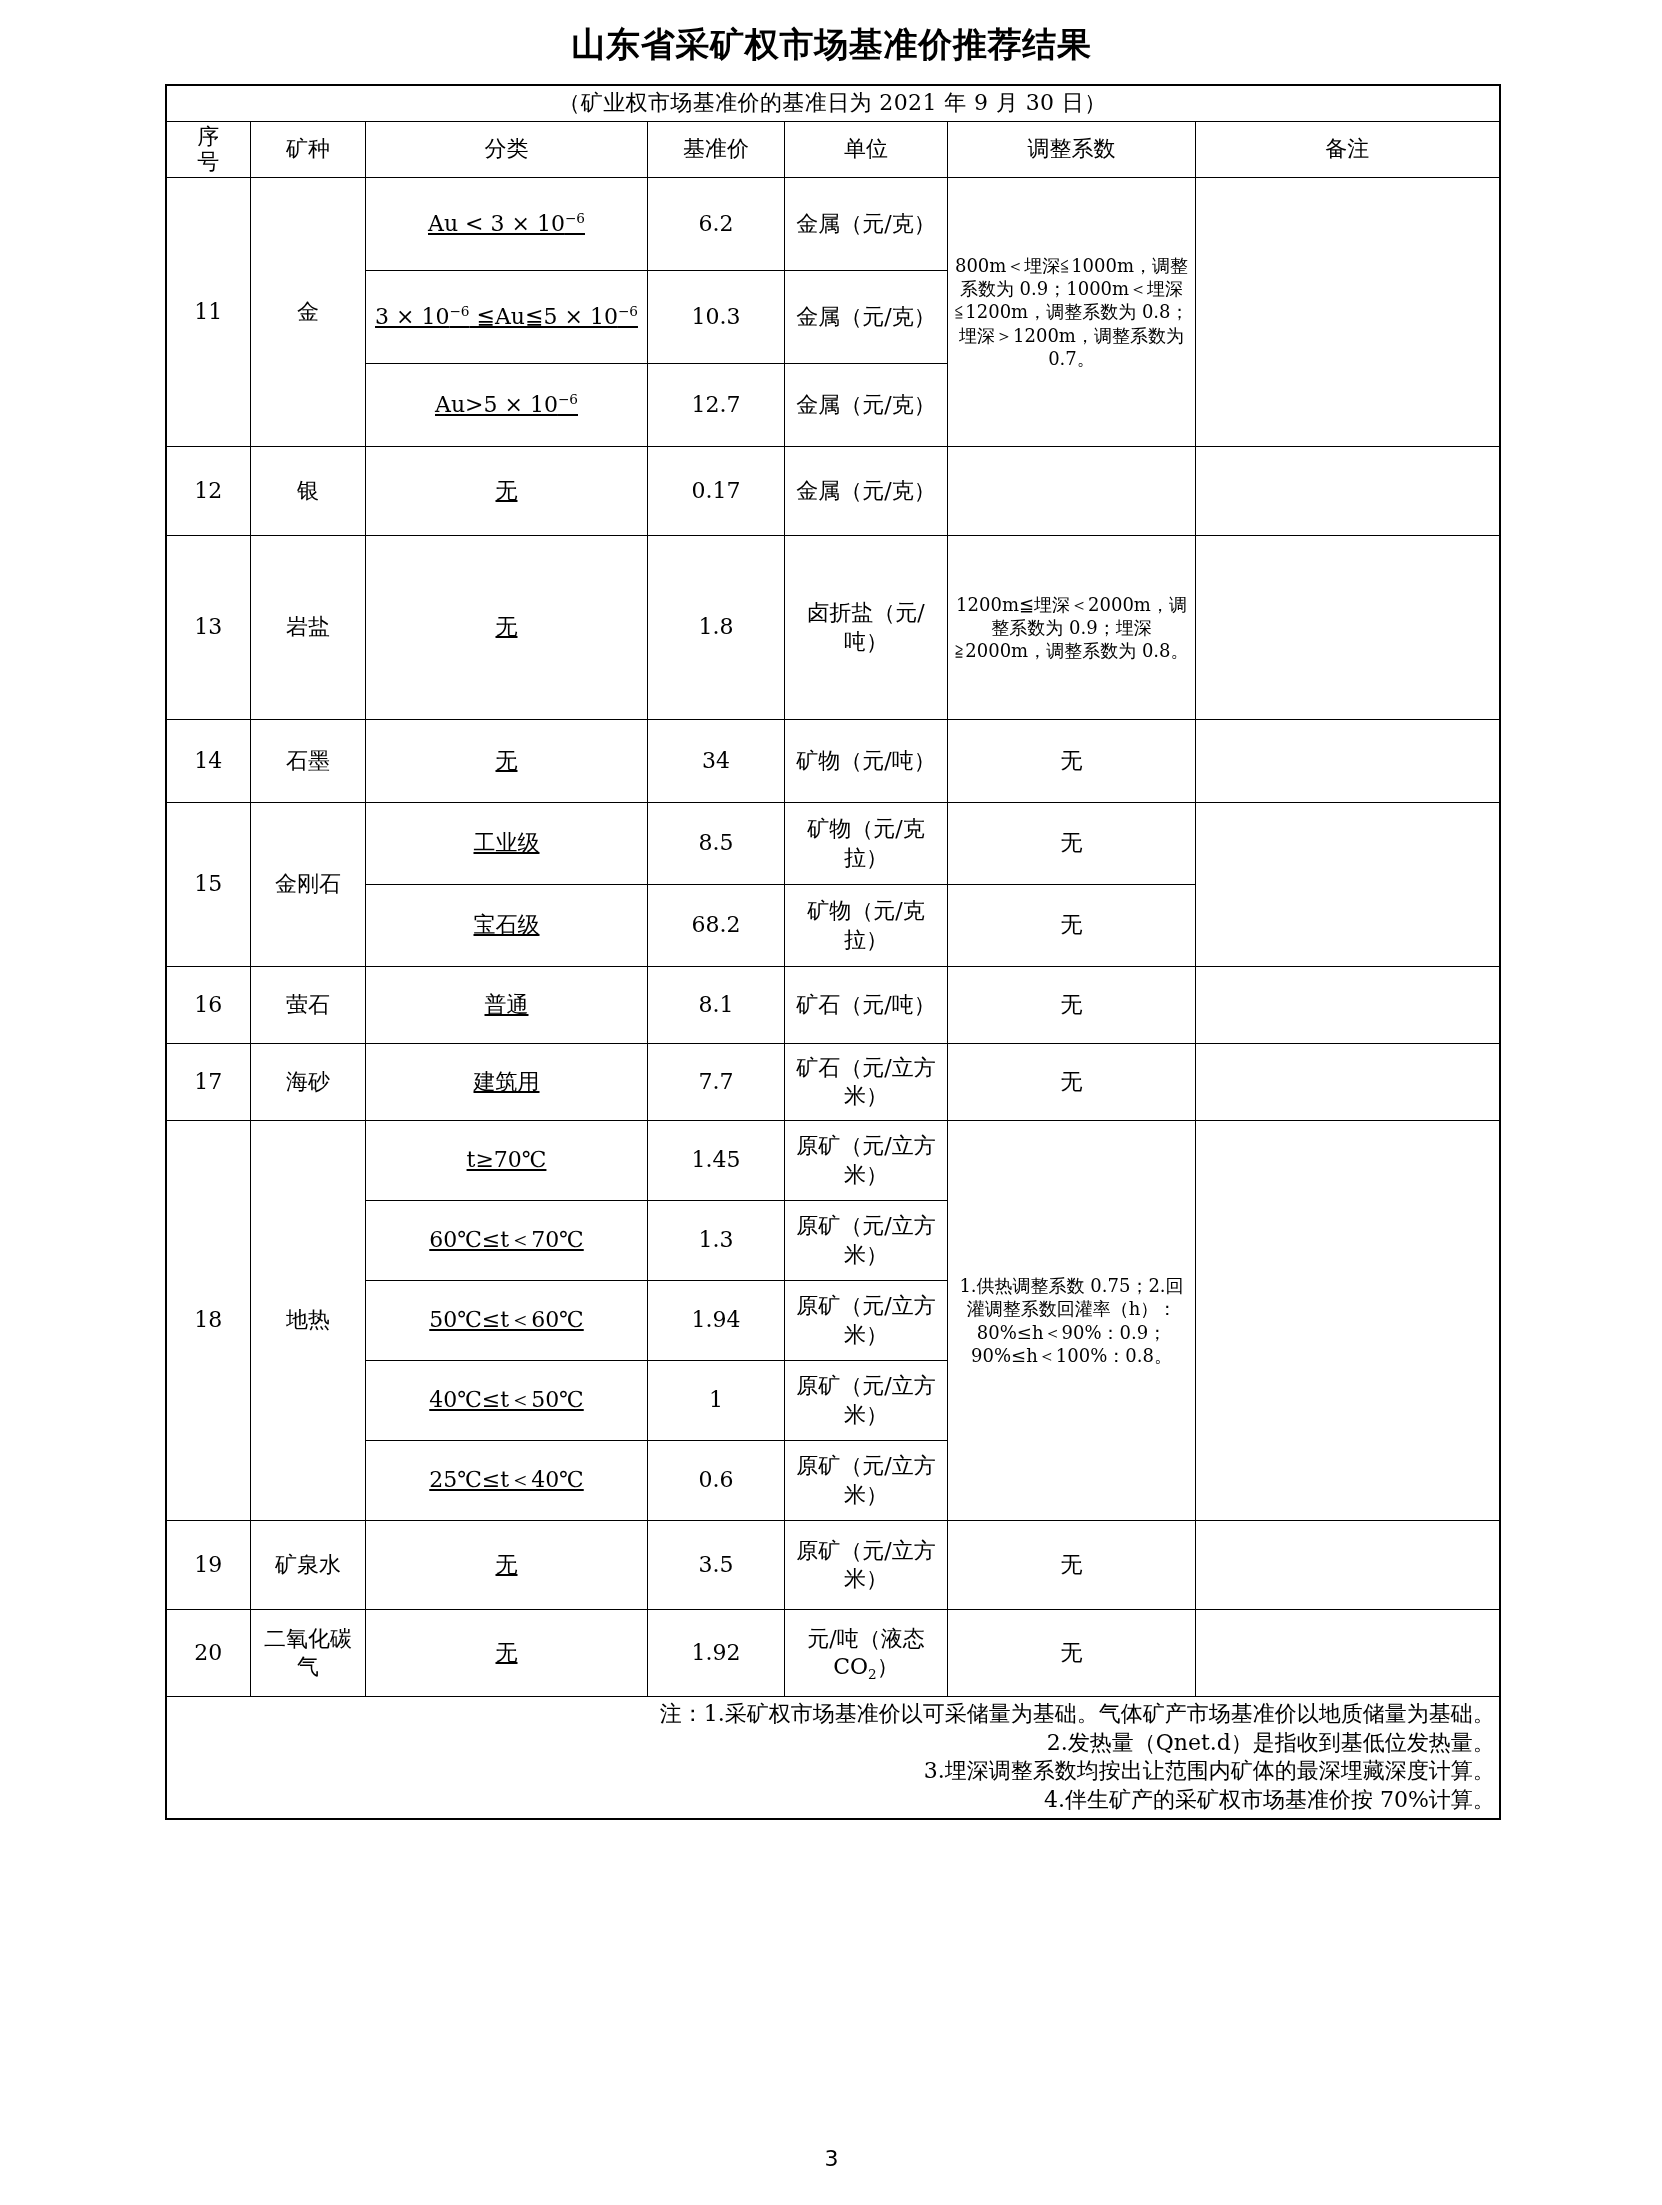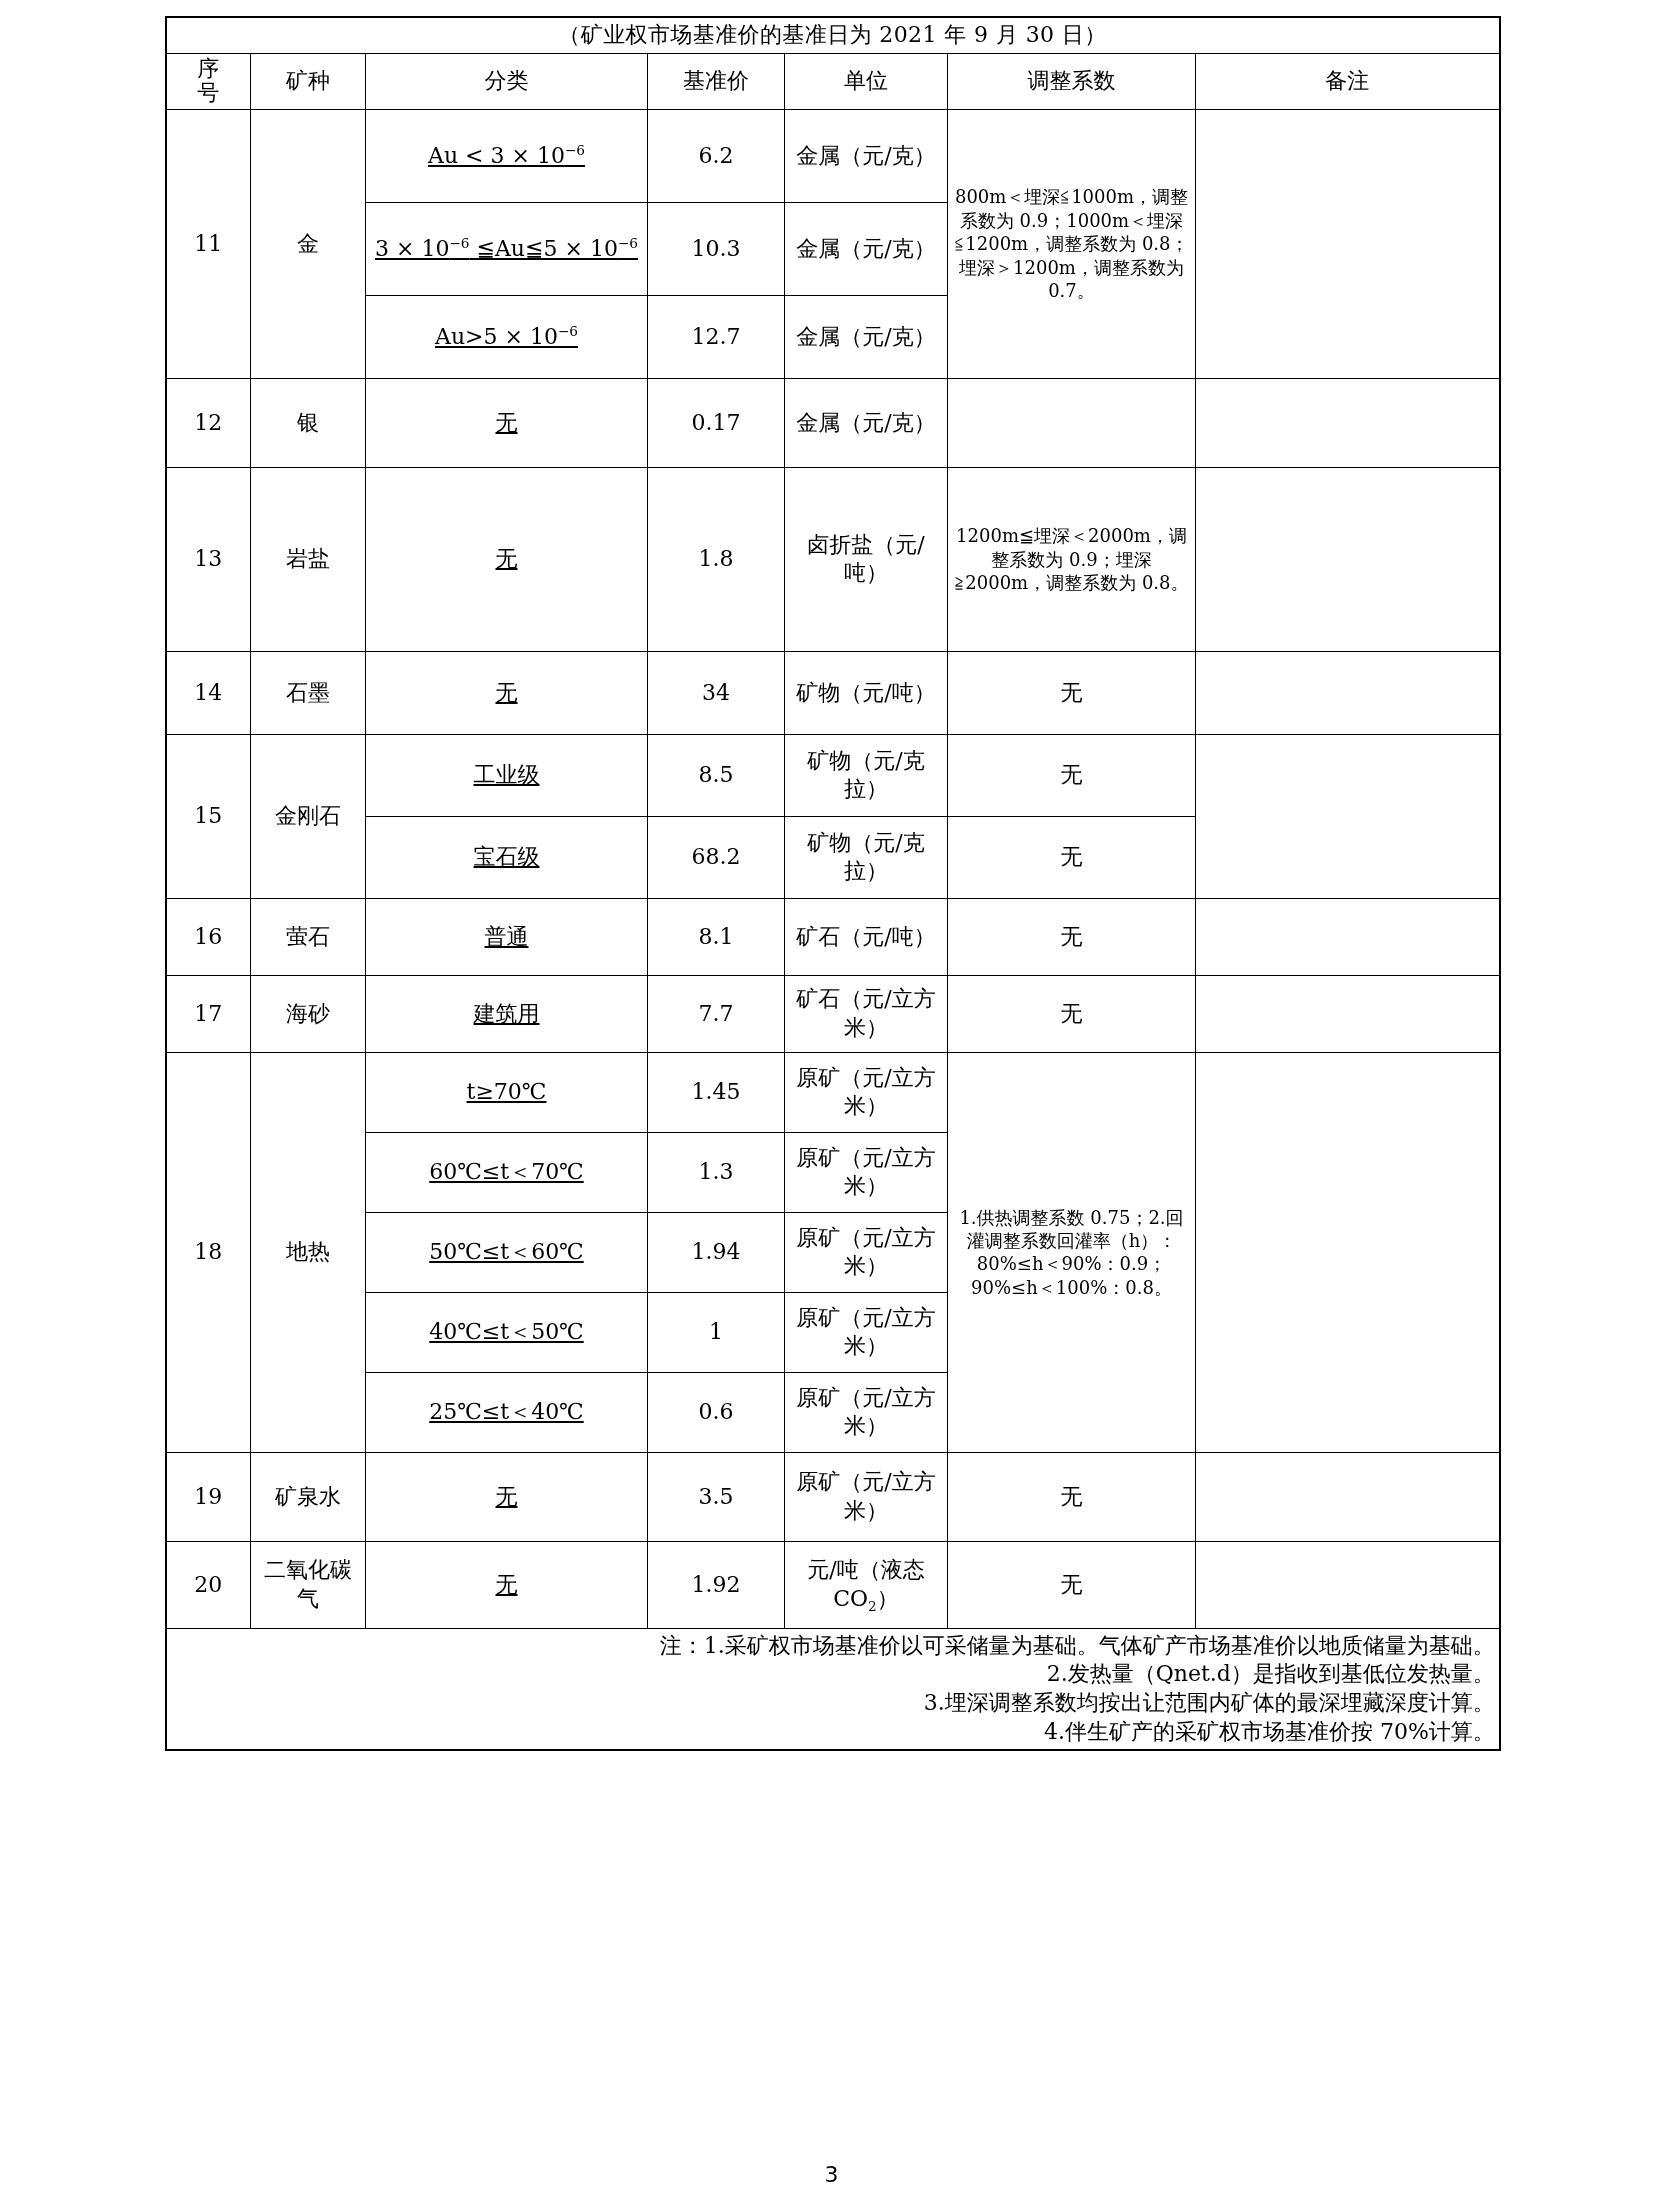--- a/index.html
+++ b/index.html
@@ -25,21 +25,21 @@
   .doc-title {
     text-align: center;
     font-size: 34px;
     font-weight: bold;
     letter-spacing: 0.7px;
     padding-top: 22px;
     padding-bottom: 16.3px;
     font-family: "DejaVu Serif", "Liberation Serif", serif;
   }
   .table-wrap {
-    margin: 16px auto;
+    margin: 0 auto;
     width: 1334px;
   }
   table.main {
     border-collapse: collapse;
     width: 1334px;
     table-layout: fixed;
     border: 2.2px solid #000;
   }
   table.main td, table.main th {
     border: 1.5px solid #000;
@@ -130,20 +130,21 @@
     text-align: center;
     font-size: 22px;
     font-family: "DejaVu Sans", "Liberation Sans", sans-serif;
   }
 </style>
 </head>
 <body>
 
 <div class="page">
 
+  <div class="doc-title">山东省采矿权市场基准价推荐结果</div>
 
   <div class="table-wrap">
     <table class="main">
       <colgroup>
         <col class="col-no">
           <col class="col-kind">
           <col class="col-class">
           <col class="col-price">
         <col class="col-unit">
           <col class="col-coef">

